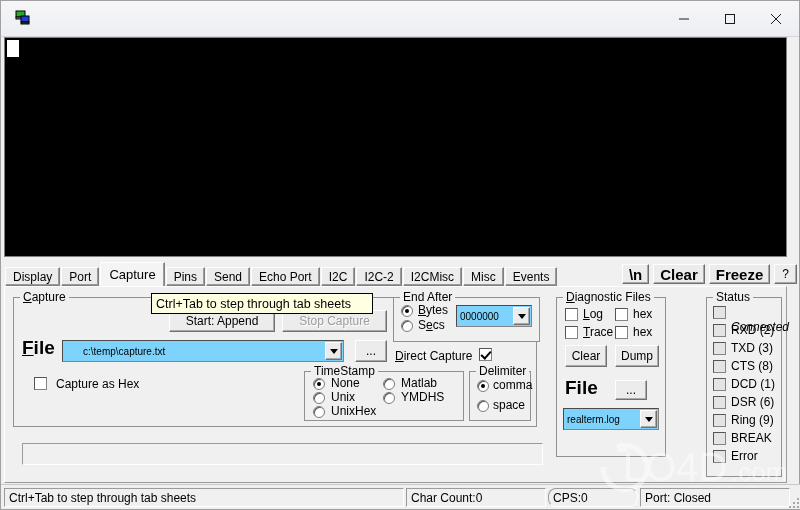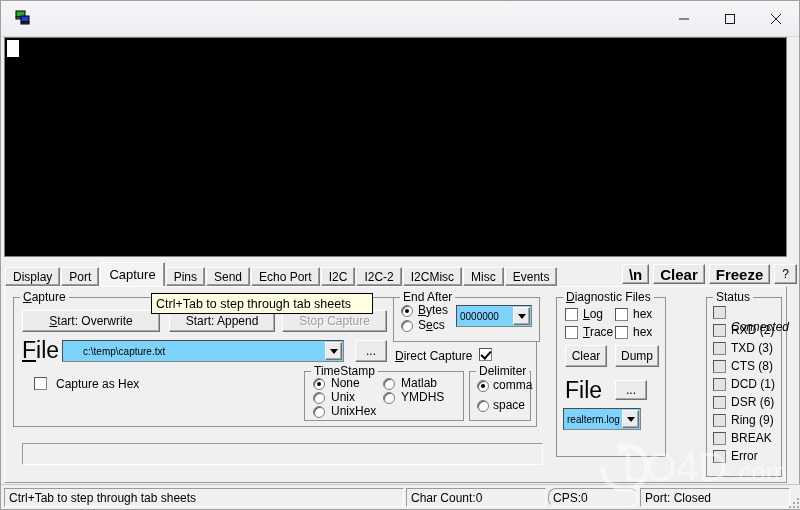--- a/index.html
+++ b/index.html
@@ -143,21 +143,21 @@
   .cb.gray{background:#e4e4e4;}
   .rb{
     position:absolute;width:12px;height:12px;border-radius:50%;
     background:#ffffff;border:1px solid #7c7c7c;
     box-shadow:inset 1px 1px 0 #5a5a5a;
     box-sizing:border-box;
   }
   .rb.on:after{
     content:"";position:absolute;left:3px;top:3px;width:4px;height:4px;border-radius:50%;background:#000;
   }
-  .bigfile{font-size:23px;font-weight:normal;letter-spacing:0px;}
+  .bigfile{font-size:19px;font-weight:bold;letter-spacing:0px;}
   
   .tooltip{
     position:absolute;left:150px;top:292px;width:222px;height:21px;
     background:#ffffe1;border:1px solid #000000;
     font-size:12.5px;color:#000;
     display:flex;align-items:center;padding-left:4px;
     box-sizing:border-box;z-index:40;
   }
   
   .statusbar{
@@ -244,23 +244,20 @@
       <div class="tbtn">Freeze</div>
       <div class="tbtn small">?</div>
     </div>
   </div>
 
   <div class="panel">
 
     <div class="group" style="left:8px;top:10px;width:524px;height:130px;">
       <span class="legend"><span class="u">C</span><span>apture</span></span>
 
-      <div class="btn" style="left:8px;top:12px;width:138px;height:22px;">
-        <span><span class="u">S</span>tart: Overwrite</span>
-      </div>
       <div class="btn" style="left:155px;top:12px;width:106px;height:22px;">
         <span>Start: Append</span>
       </div>
       <div class="btn disabled" style="left:268px;top:12px;width:105px;height:22px;">
         <span>Stop Capture</span>
       </div>
 
       <span class="lbl bigfile" style="left:8px;top:39px;"><span class="u">F</span>ile</span>
       <div class="txt" style="left:48px;top:42px;width:282px;height:22px;padding-left:20px;">
         <span>c:\temp\capture.txt</span>
@@ -324,21 +321,21 @@
       <div class="cb" style="left:8px;top:28px;"></div>
       <span class="lbl" style="left:26px;top:27px;"><span class="u">T</span>race</span>
       <div class="cb" style="left:58px;top:28px;"></div>
       <span class="lbl" style="left:76px;top:27px;">hex</span>
 
       <div class="btn" style="left:8px;top:47px;width:42px;height:22px;">Clear</div>
       <div class="btn" style="left:58px;top:47px;width:44px;height:22px;">Dump</div>
 
       <span class="lbl bigfile" style="left:8px;top:79px;">File</span>
       <div class="btn" style="left:58px;top:82px;width:32px;height:20px;">...</div>
-      <div class="txt" style="left:6px;top:110px;width:78px;height:22px;">
+      <div class="txt" style="left:6px;top:110px;width:96px;height:22px;">
         <span>realterm.log</span>
         <span class="ddarrow">
             <i></i>
           </span>
       </div>
     </div>
 
     <div class="group" style="left:701px;top:10px;width:76px;height:180px;">
       <span class="legend">Status</span>
       <div class="cb gray" style="left:6px;top:8px;"></div>

